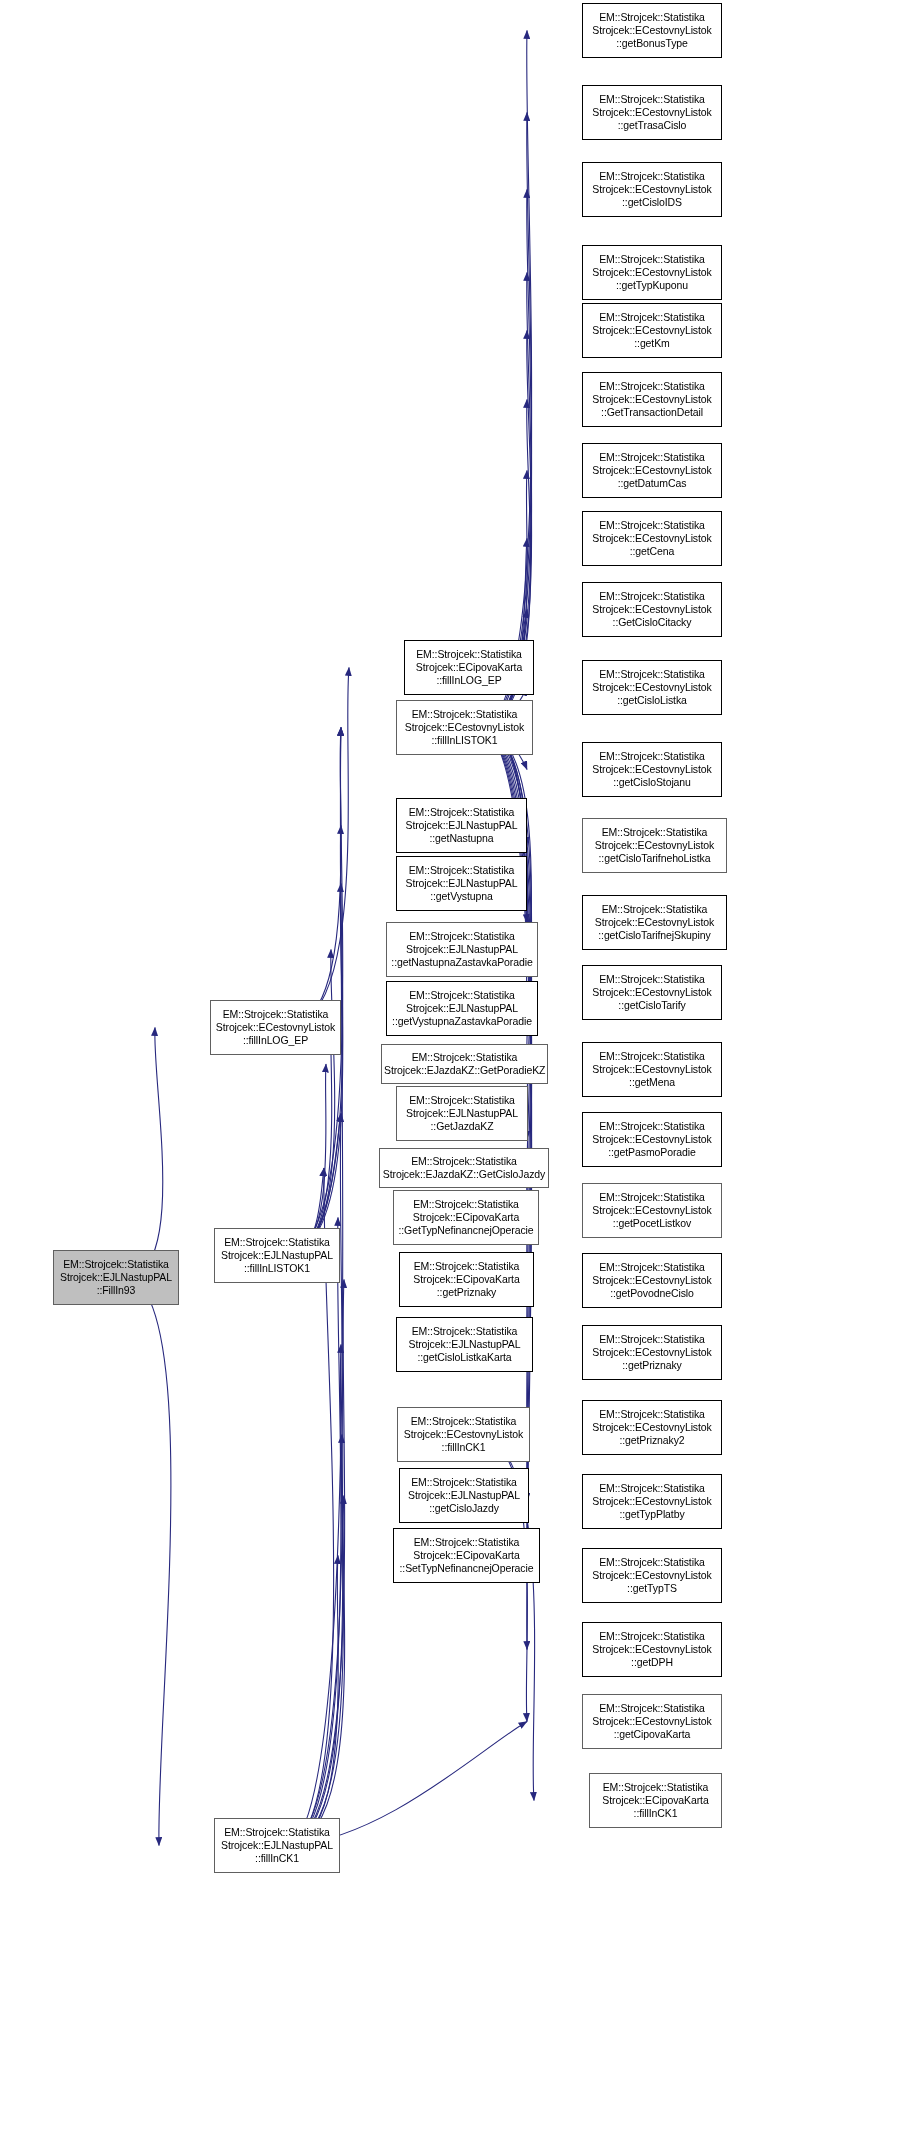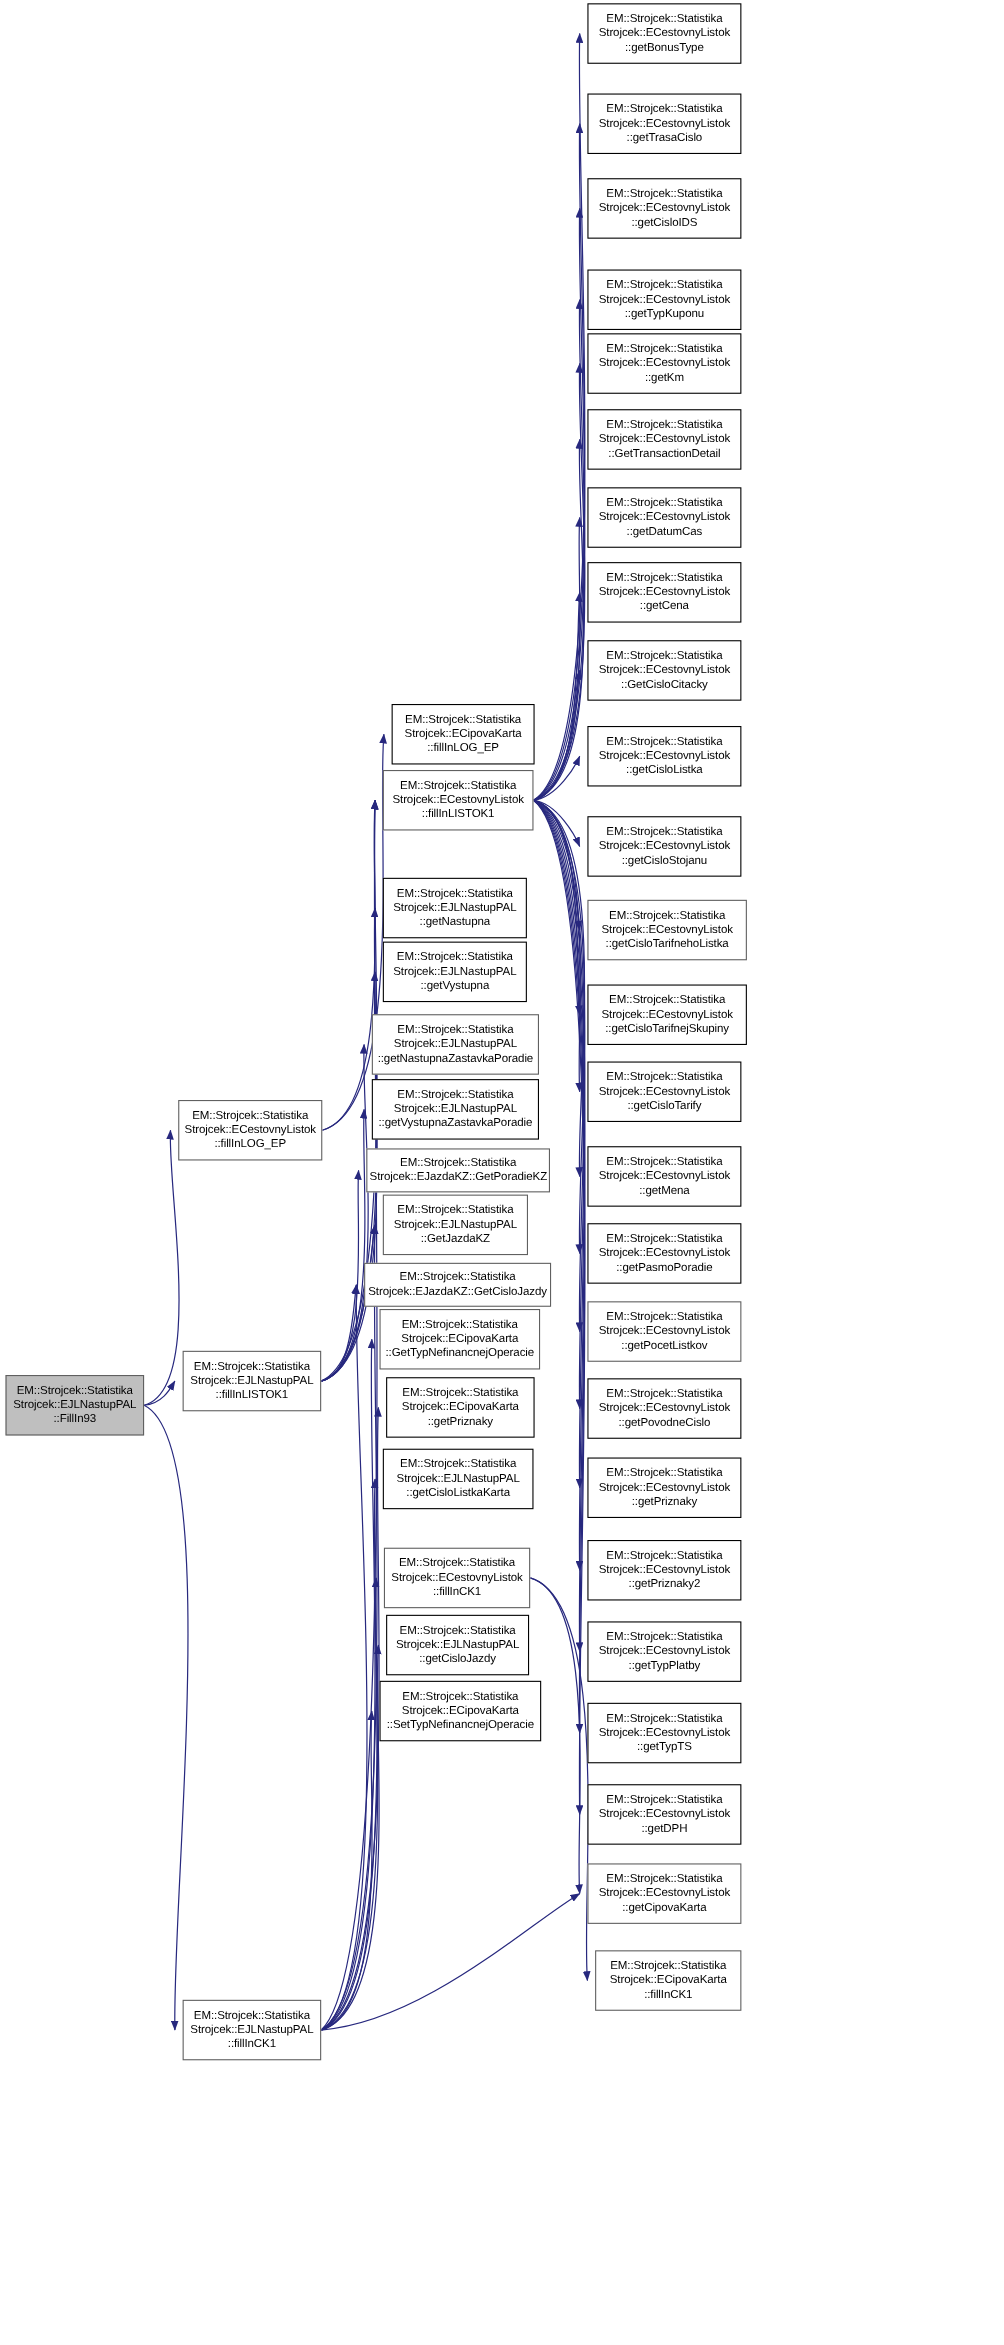--- a/index.html
+++ b/index.html
@@ -6,21 +6,21 @@
   body{width:913px;height:2132px;position:relative;
        font-family:"Liberation Sans","DejaVu Sans",sans-serif;
        -webkit-font-smoothing:antialiased;}
   #canvas{position:absolute;left:0;top:0;width:913px;height:2132px;overflow:hidden;}
   svg#edges{position:absolute;left:0;top:0;width:913px;height:2132px;pointer-events:none;}
   .node{position:absolute;box-sizing:border-box;
         border:1px solid #000000;background:#ffffff;
         display:flex;align-items:center;justify-content:center;
         text-align:center;color:#000000;
         font-size:10.5px;line-height:13.2px;letter-spacing:-0.1px;
-        padding:1px 2px;white-space:pre-line;overflow:hidden;}
+        padding:1px 2px;white-space:pre-line;overflow:hidden;margin-left:48px;}
   .node.root{background:#bfbfbf;border:1px solid #404040;}
   .node.thick{border:1px solid #606060;}
   .nlabel{display:block;width:100%;}
 </style>
 </head>
 <body>
 
 <div id="canvas">
   <svg id="edges" viewBox="0 0 913 2132">
     <defs>

